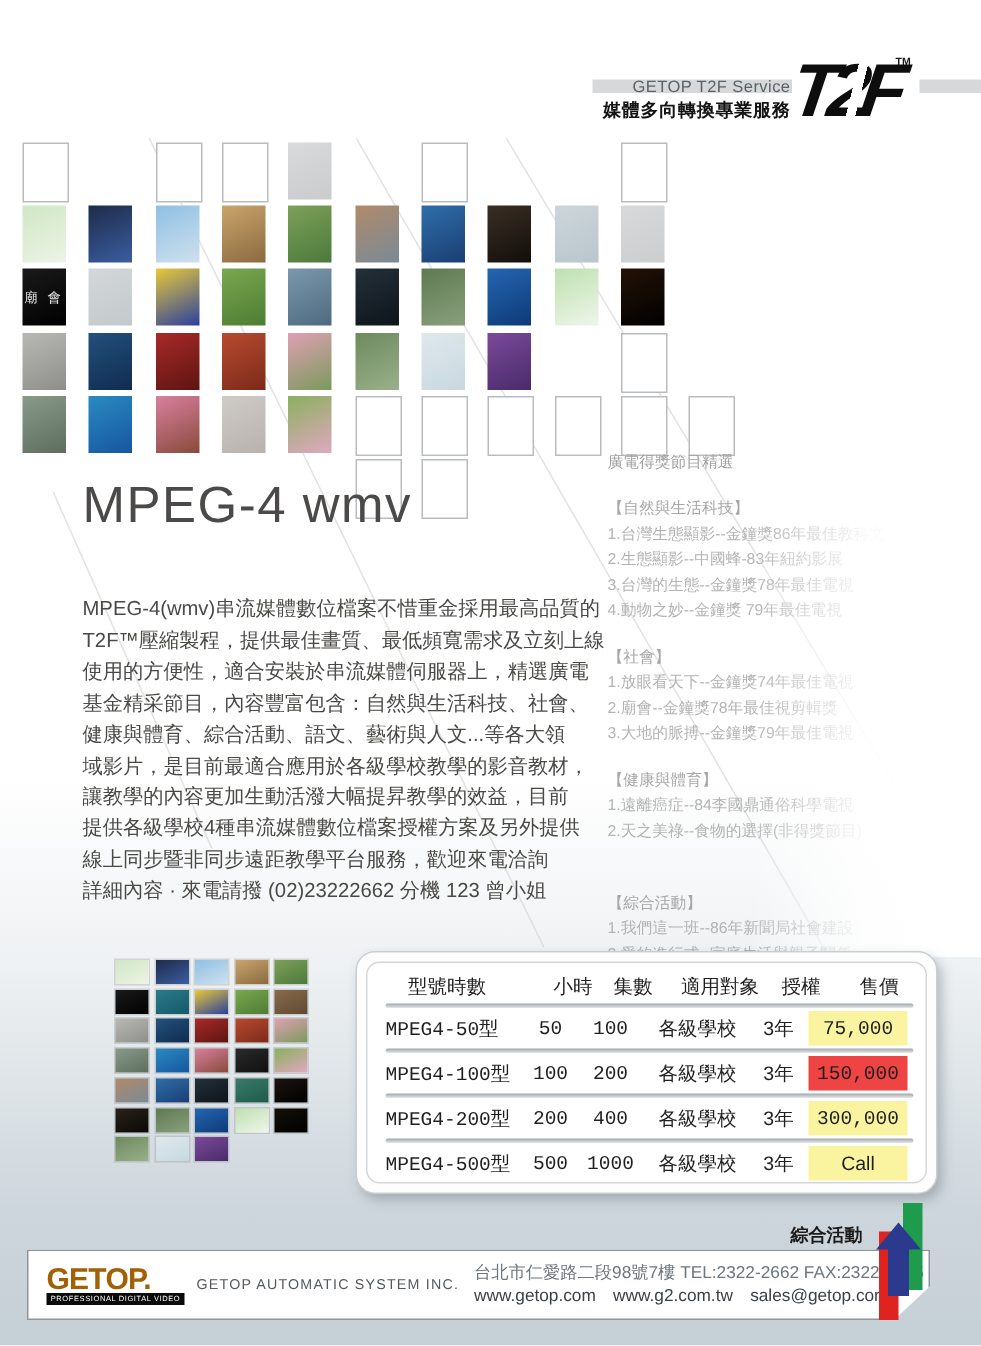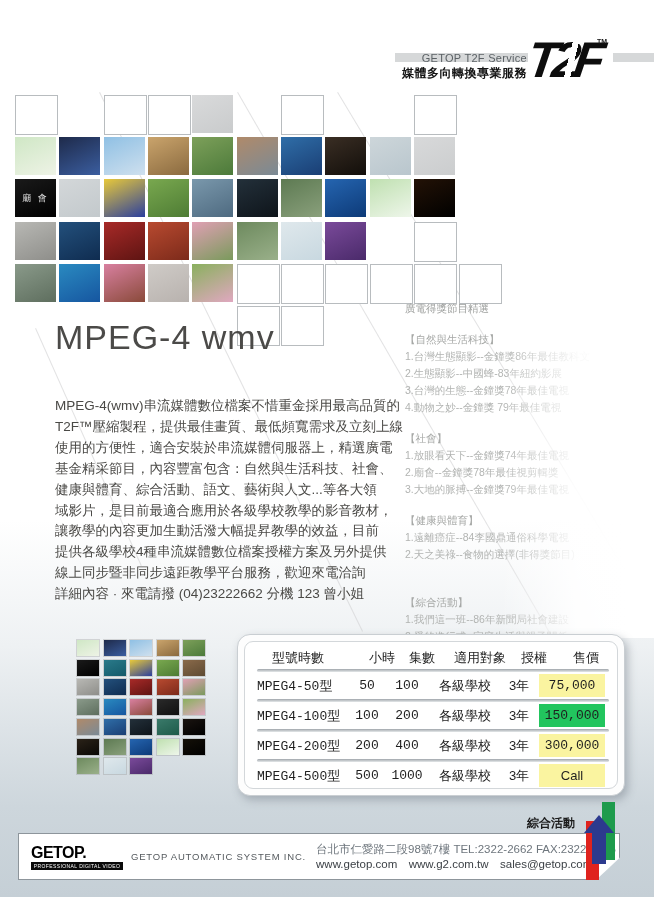--- a/index.html
+++ b/index.html
@@ -16,21 +16,21 @@
   .svc2{position:absolute;left:395px;top:65px;width:132px;text-align:right;font-size:12px;font-weight:bold;color:#141414;z-index:3;letter-spacing:.5px;}
   .t2f{position:absolute;left:528px;top:30px;width:90px;height:64px;z-index:3;}
   .t2f-text{
     font-style:italic;font-weight:bold;font-size:50px;line-height:60px;color:#0d0d0d;
     letter-spacing:-6px;transform:skewX(-8deg);position:relative;
   }
   .t2f-slash{position:absolute;left:0;top:0;width:100%;height:100%;
     background:linear-gradient(104deg,rgba(255,255,255,0) 45%,#ffffff 45%,#ffffff 51%,rgba(255,255,255,0) 51%);}
   .t2f-tm{position:absolute;left:69px;top:8px;font-size:7px;font-weight:bold;color:#1a1a1a;font-style:normal;letter-spacing:0;}
   
-  .tile{position:absolute;width:41px;height:38px;z-index:1;}
+  .tile{position:absolute;width:29px;height:38px;z-index:1;}
   .tile.box{background:#ffffff;border:1px solid #b8bcbf;}
   .tile-text{display:flex;align-items:center;justify-content:center;width:100%;height:100%;
     color:#e9e9e9;font-size:9px;letter-spacing:2px;}
   
   .title1{position:absolute;left:55px;top:318px;font-size:34px;color:#4b4a48;z-index:3;letter-spacing:1px;}
   .title2{position:absolute;left:55px;top:352px;font-size:26px;font-weight:bold;color:#3b3a38;z-index:3;letter-spacing:.5px;}
   .body-text{position:absolute;left:55px;top:396px;width:348px;font-size:13.5px;line-height:20.9px;
     color:#4a4946;white-space:pre-line;z-index:3;}
   
   .awards{position:absolute;left:405px;top:300px;width:250px;font-size:10.5px;line-height:17px;color:#b2b4b2;z-index:1;}
@@ -55,21 +55,21 @@
   .trow.head .tcell.c0{font-family:"Liberation Sans",sans-serif;}
   .tcell.num{font-family:"Liberation Mono","DejaVu Sans Mono",monospace;}
   .tcell.price{height:23px;line-height:23px;margin-left:2px;}
   .tsep{height:3px;background:linear-gradient(180deg,#9fa5aa,#e5e8ea);border-radius:2px;}
   
   .fund-label{position:absolute;left:527px;top:815px;font-size:12px;font-weight:bold;color:#1b1b1b;z-index:6;}
   .footer-bar{position:absolute;left:18px;top:833px;width:600px;height:45px;background:#ffffff;
     border:1px solid #8d959b;z-index:5;display:flex;align-items:center;
     clip-path:polygon(0 0,100% 0,100% 52%,calc(100% - 24px) 100%,0 100%);}
   .getop-block{margin-left:12px;width:96px;}
-  .getop-main{font-size:16px;font-weight:bold;letter-spacing:-.5px;color:#000000;line-height:18px;}
+  .getop-main{font-size:20px;font-weight:bold;letter-spacing:-.5px;color:#a16207;line-height:18px;}
   .getop-sub{background:#0a0a0a;color:#ffffff;font-size:5px;letter-spacing:.4px;text-align:center;
     padding:1px 0;width:92px;}
   .company-block{margin-left:4px;}
   .company-zh{font-size:15px;font-weight:bold;color:#2e2e2e;letter-spacing:1px;line-height:17px;}
   .company-en{font-size:9.5px;color:#555a5e;letter-spacing:.8px;}
   .contact-block{margin-left:10px;}
   .contact-l1{font-size:11.5px;color:#6e767d;line-height:15px;}
   .contact-l2{font-size:11.5px;color:#3c4146;line-height:15px;}
   
   .fund-logo{position:absolute;left:583px;top:802px;width:42px;height:82px;z-index:6;}
@@ -156,21 +156,21 @@
 
   <div class="body-text">MPEG-4(wmv)串流媒體數位檔案不惜重金採用最高品質的
 T2F™壓縮製程，提供最佳畫質、最低頻寬需求及立刻上線
 使用的方便性，適合安裝於串流媒體伺服器上，精選廣電
 基金精采節目，內容豐富包含：自然與生活科技、社會、
 健康與體育、綜合活動、語文、藝術與人文...等各大領
 域影片，是目前最適合應用於各級學校教學的影音教材，
 讓教學的內容更加生動活潑大幅提昇教學的效益，目前
 提供各級學校4種串流媒體數位檔案授權方案及另外提供
 線上同步暨非同步遠距教學平台服務，歡迎來電洽詢
-詳細內容 · 來電請撥 (04)23222662 分機 123 曾小姐</div>
+詳細內容 · 來電請撥 (02)23222662 分機 123 曾小姐</div>
 
   <div class="awards">
     <div class="awards-title">廣電得獎節目精選</div>
     <div>
         <div class="award-sec">
           <div class="award-head">【自然與生活科技】</div>
           <div class="award-item">1.台灣生態顯影--金鐘獎86年最佳教科文</div>
           <div class="award-item">2.生態顯影--中國蜂-83年紐約影展</div>
           <div class="award-item">3.台灣的生態--金鐘獎78年最佳電視</div>
           <div class="award-item">4.動物之妙--金鐘獎 79年最佳電視</div>
@@ -250,21 +250,21 @@
           <div class="tcell c4">3年</div>
           <div class="tcell c5 price num" style="background: rgb(250, 244, 160);">75,000</div>
         </div>
         <div class="tsep"></div>
         <div class="trow">
           <div class="tcell c0">MPEG4-100型</div>
           <div class="tcell c1 num">100</div>
           <div class="tcell c2 num">200</div>
           <div class="tcell c3">各級學校</div>
           <div class="tcell c4">3年</div>
-          <div class="tcell c5 price num" style="background: #22c55e;">150,000</div>
+          <div class="tcell c5 price num" style="background: #ef4444;">150,000</div>
         </div>
         <div class="tsep"></div>
         <div class="trow">
           <div class="tcell c0">MPEG4-200型</div>
           <div class="tcell c1 num">200</div>
           <div class="tcell c2 num">400</div>
           <div class="tcell c3">各級學校</div>
           <div class="tcell c4">3年</div>
           <div class="tcell c5 price num" style="background: rgb(250, 244, 160);">300,000</div>
         </div>

